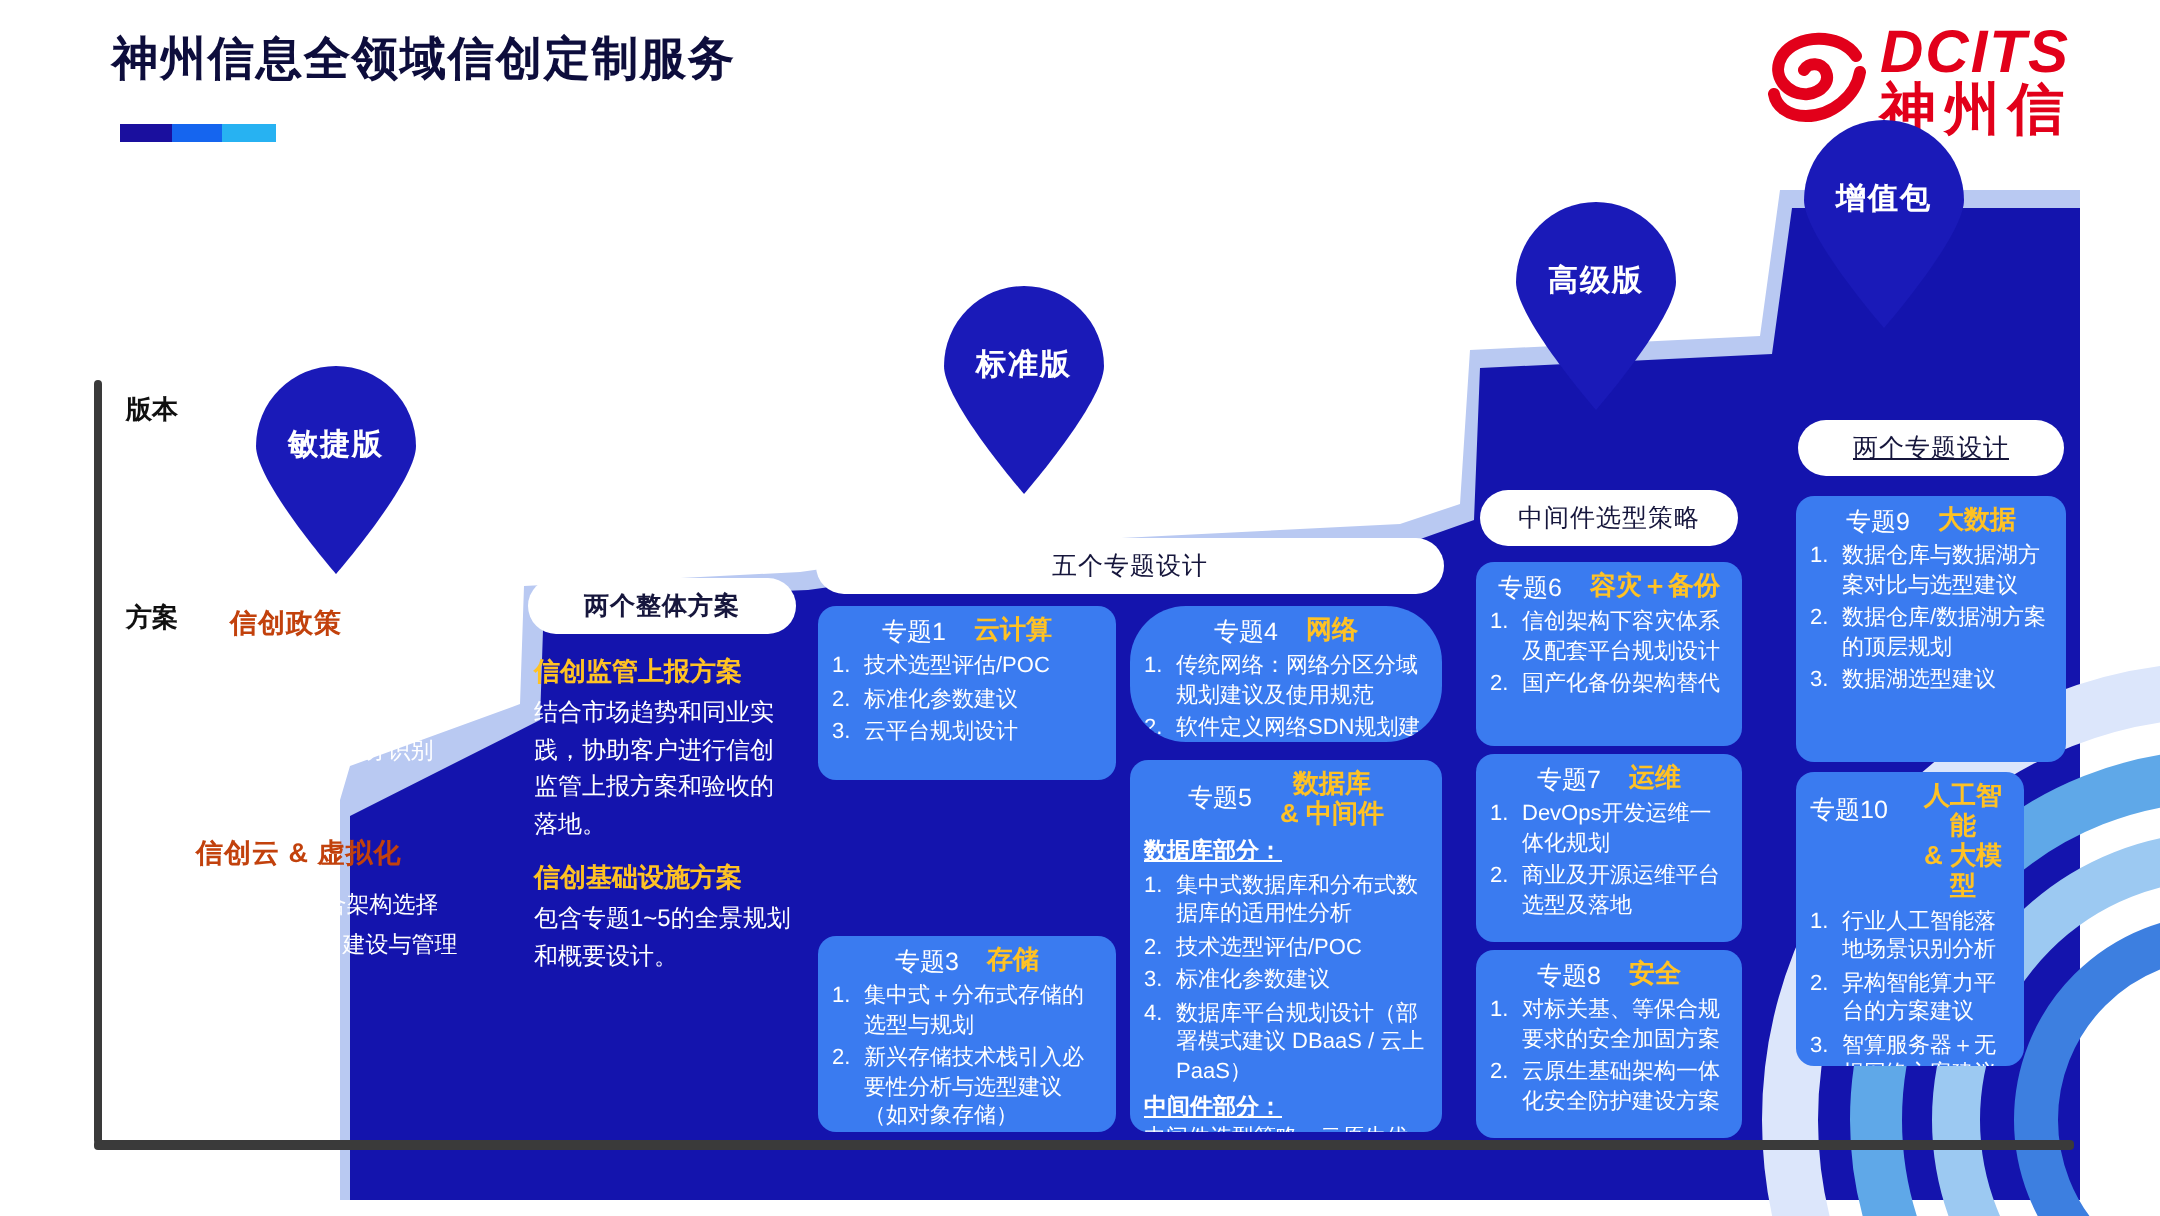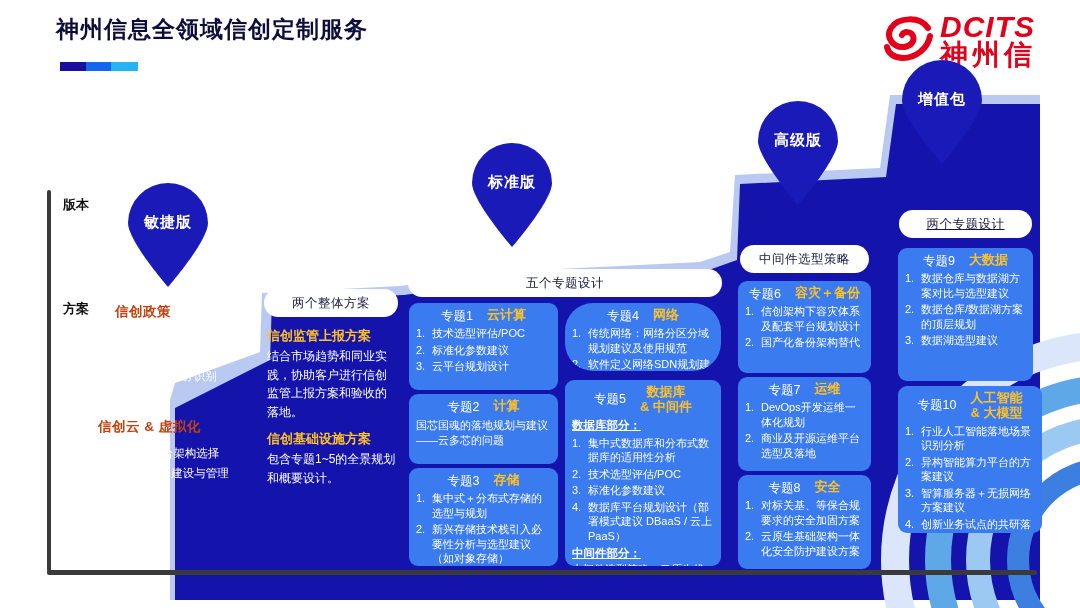--- a/index.html
+++ b/index.html
@@ -178,21 +178,21 @@
     </div>
     <div class="c1-h" style="left:38px;top:118px;">信创云 &amp; 虚拟化</div>
     <div class="c1-list" style="left:-5px;top:143px;">
       <div>1. 云 VS 虚拟化/超融合架构选择</div>
       <div>2. 多栈（云或虚拟化）建设与管理</div>
       <div>3. 关键技术问题解答</div>
     </div>
   </div>
 
   <div class="col" style="left:259px;top:281px;width:144px;height:289px;">
-    <div class="pill" style="left:5px;top:8px;width:134px;height:28px;">两个整体方案</div>
+    <div class="pill" style="left:5px;top:8px;width:134px;height:28px;font-weight:bold;">两个整体方案</div>
     <div style="position:absolute;left:8px;top:46px;width:130px;">
       <div class="c2-h">信创监管上报方案</div>
       <div class="c2-p">结合市场趋势和同业实践，协助客户进行信创监管上报方案和验收的落地。</div>
       <div class="c2-h">信创基础设施方案</div>
       <div class="c2-p">包含专题1~5的全景规划和概要设计。</div>
     </div>
   </div>
 
   <div class="col" style="left:405px;top:266px;width:320px;height:304px;">
     <div class="pill" style="left:3px;top:3px;width:314px;height:28px;">五个专题设计</div>
@@ -202,27 +202,20 @@
         <span class="card-no">专题1</span>
         <span class="card-tag">云计算</span>
       </div>
       <ol class="nlist">
         <li><span class="num">1.</span><span>技术选型评估/POC</span></li>
         <li><span class="num">2.</span><span>标准化参数建议</span></li>
         <li><span class="num">3.</span><span>云平台规划设计</span></li>
       </ol>
     </div>
 
-    <div class="card" style="left:4px;top:128px;width:149px;height:70px;">
-      <div class="card-head">
-        <span class="card-no">专题2</span>
-        <span class="card-tag">计算</span>
-      </div>
-      <div class="plain" style="margin-top:4px;">国芯国魂的落地规划与建议——云多芯的问题</div>
-    </div>
 
     <div class="card" style="left:4px;top:202px;width:149px;height:98px;">
       <div class="card-head">
         <span class="card-no">专题3</span>
         <span class="card-tag">存储</span>
       </div>
       <ol class="nlist">
         <li><span class="num">1.</span><span>集中式＋分布式存储的选型与规划</span></li>
         <li><span class="num">2.</span><span>新兴存储技术栈引入必要性分析与选型建议（如对象存储）</span></li>
       </ol>
@@ -302,21 +295,21 @@
         <span class="card-no">专题9</span>
         <span class="card-tag">大数据</span>
       </div>
       <ol class="nlist">
         <li><span class="num">1.</span><span>数据仓库与数据湖方案对比与选型建议</span></li>
         <li><span class="num">2.</span><span>数据仓库/数据湖方案的顶层规划</span></li>
         <li><span class="num">3.</span><span>数据湖选型建议</span></li>
       </ol>
     </div>
 
-    <div class="card" style="left:8px;top:181px;width:144px;height:147px;">
+    <div class="card" style="left:8px;top:181px;width:114px;height:147px;">
       <div class="card-head">
         <span class="card-no" style="padding-top:7px;">专题10</span>
         <span class="card-tag">人工智能
 &amp; 大模型</span>
       </div>
       <ol class="nlist">
         <li><span class="num">1.</span><span>行业人工智能落地场景识别分析</span></li>
         <li><span class="num">2.</span><span>异构智能算力平台的方案建议</span></li>
         <li><span class="num">3.</span><span>智算服务器＋无损网络方案建议</span></li>
         <li><span class="num">4.</span><span>创新业务试点的共研落地</span></li>

